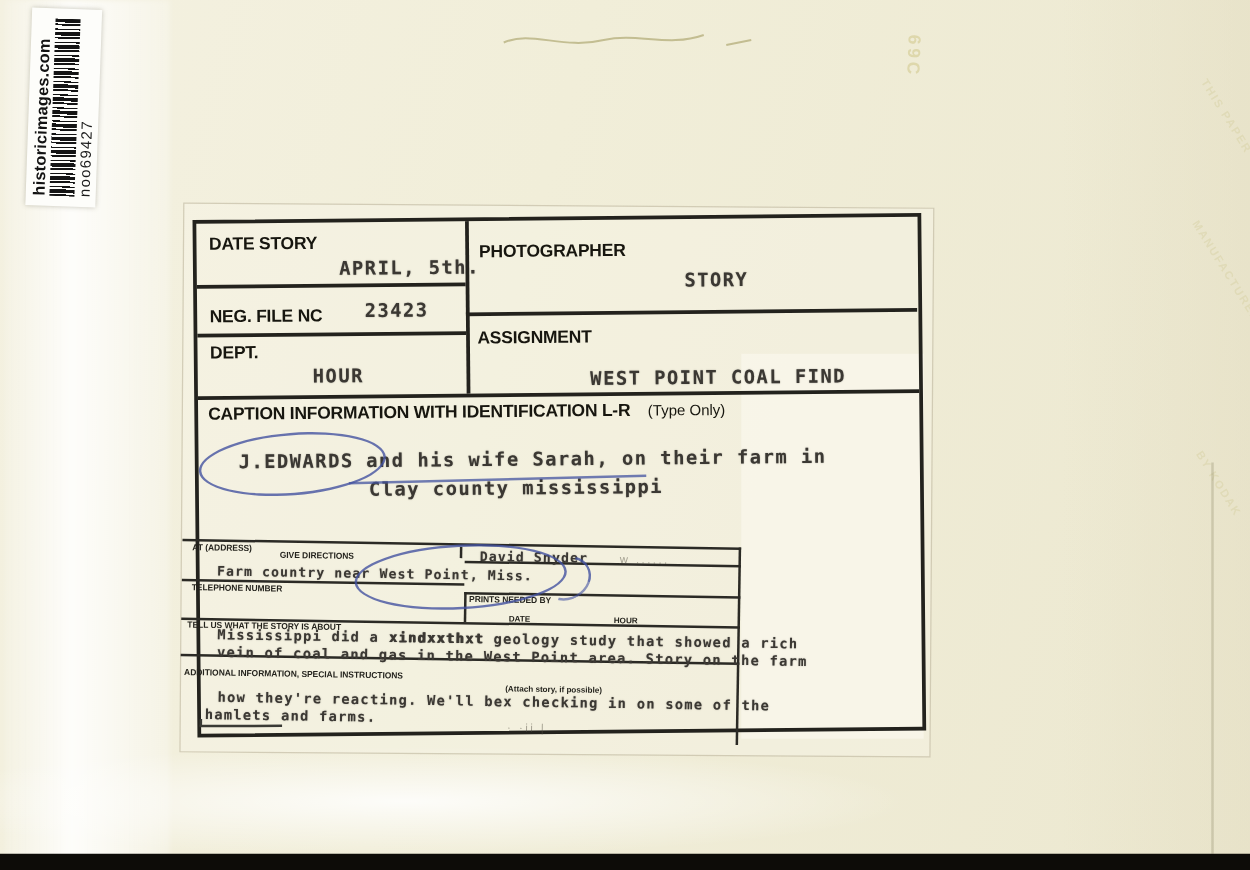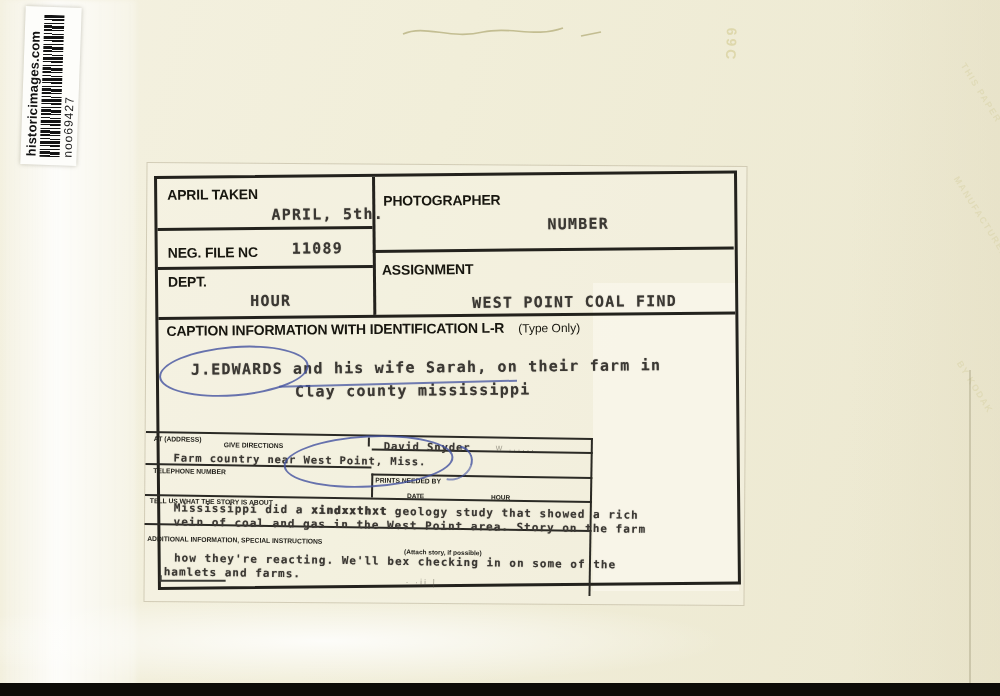--- a/index.html
+++ b/index.html
@@ -102,29 +102,29 @@
   <div class="patch-right"></div>
 
   <div class="card">
 
     <div class="vline" style="left:215px; top:0; height:138px;"></div>
     <div class="hline" style="left:0; top:49px; width:215px;"></div>
     <div class="hline" style="left:0; top:88px; width:215px;"></div>
     <div class="hline" style="left:215px; top:73px; width:361px;"></div>
     <div class="hline" style="left:0; top:138px; width:100%;"></div>
 
-    <span class="lbl" style="left:10px; top:8px;">APRIL TAKEN</span>
+    <span class="lbl" style="left:10px; top:8px;">DATE STORY</span>
     <span class="typed" style="left:114px; top:28px;">APRIL, 5th.</span>
     <span class="lbl" style="left:10px; top:56px;margin-top:10px;">NEG. FILE NC</span>
-    <span class="typed" style="left:134px; top:62px;">11089</span>
+    <span class="typed" style="left:134px; top:62px;">23423</span>
     <span class="lbl" style="left:10px; top:95px;">DEPT.</span>
     <span class="typed" style="left:92px; top:114px;">HOUR</span>
 
     <span class="lbl" style="left:226px; top:16px;">PHOTOGRAPHER</span>
-    <span class="typed" style="left:390px; top:40px;">NUMBER</span>
+    <span class="typed" style="left:390px; top:40px;">STORY</span>
     <span class="lbl" style="left:224px; top:85px;">ASSIGNMENT</span>
     <span class="typed" style="left:314px; top:118px;">WEST POINT COAL FIND</span>
 
     <span class="lbl" style="left:8px; top:144px;">
       <span>CAPTION INFORMATION WITH IDENTIFICATION L-R</span><span class="caption-note">(Type Only)</span>
     </span>
 
     <div class="typed" style="left:32px; top:182px;">
       <span>J.EDWARDS</span><span style="margin-left:10px;">and his wife Sarah, on their farm in</span>
     </div>

